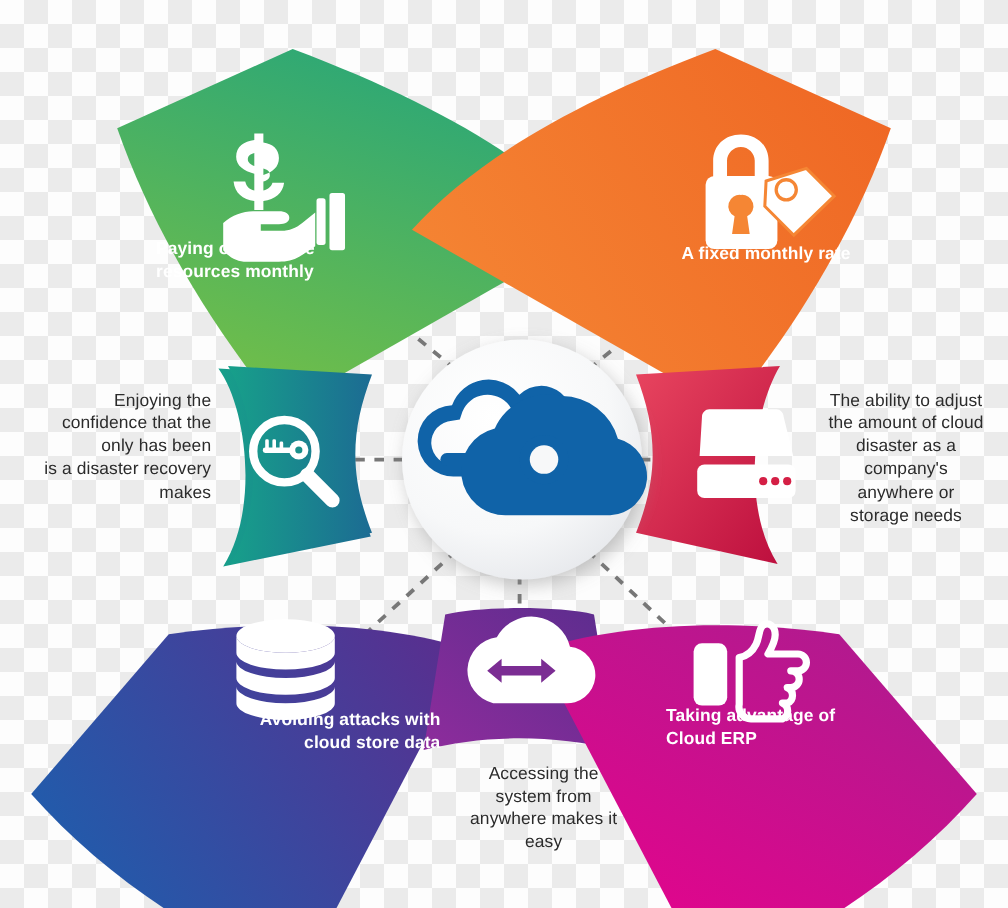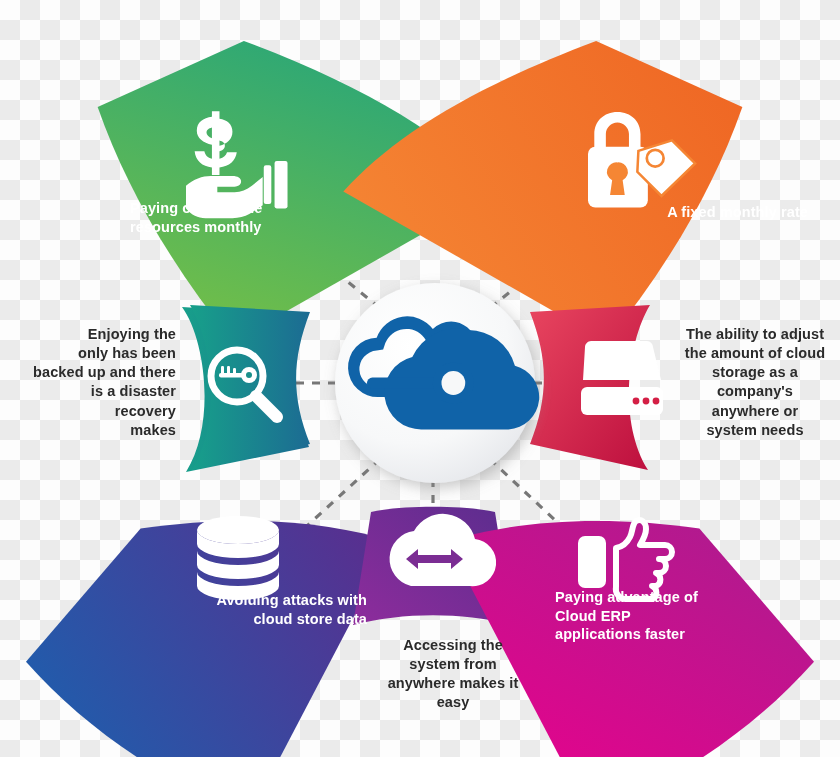--- a/index.html
+++ b/index.html
@@ -47,28 +47,28 @@
     font-weight: bold;
     font-size: 14.5px;
     line-height: 1.28;
     letter-spacing: 0.1px;
   }
 
   
   .outside-label {
     position: absolute;
     color: #2b2b2b;
-    font-weight: bold;
+    font-weight: normal;
     font-size: 14.5px;
     line-height: 1.32;
     letter-spacing: 0.1px;
   }
 
   .l-green   { left: 130px; top: 199px;  width: 200px; text-align: left; }
-  .l-orange  { left: 588px; top: 203px;  width: 220px; text-align: right; }
+  .l-orange  { left: 568px; top: 203px;  width: 220px; text-align: left; }
   .l-blue    { left: 157px; top: 591px;  width: 210px; text-align: right; }
   .l-pink    { left: 555px; top: 588px;  width: 190px; text-align: left; }
 
   .o-teal    { left: 26px;  top: 325px;  width: 150px; text-align: right; }
   .o-red     { left: 679px; top: 325px;  width: 152px; text-align: center; }
   .o-purple  { left: 387px; top: 636px;  width: 132px; text-align: center; }
 </style>
 </head>
 <body>
 
@@ -248,47 +248,46 @@
       <div>Paying only for the</div>
       <div>resources monthly</div>
     </div>
 
     <div class="petal-label l-orange">
       <div>A fixed monthly rate</div>
     </div>
 
     <div class="outside-label o-teal">
       <div>Enjoying the</div>
+      <div>confidence that the</div>
       <div>only has been</div>
-      <div>backed up and there</div>
       <div>is a disaster recovery</div>
       <div>makes</div>
     </div>
 
     <div class="outside-label o-red">
       <div>The ability to adjust</div>
       <div>the amount of cloud</div>
-      <div>storage as a</div>
+      <div>disaster as a</div>
       <div>company's</div>
       <div>anywhere or</div>
-      <div>system needs</div>
+      <div>storage needs</div>
     </div>
 
     <div class="petal-label l-blue">
       <div>Avoiding attacks with</div>
       <div>cloud store data</div>
     </div>
 
     <div class="outside-label o-purple">
       <div>Accessing the</div>
       <div>system from</div>
       <div>anywhere makes it</div>
       <div>easy</div>
     </div>
 
     <div class="petal-label l-pink">
-      <div>Paying advantage of</div>
+      <div>Taking advantage of</div>
       <div>Cloud ERP</div>
-      <div>applications faster</div>
     </div>
 
   </div>
 </div>
 
 </body></html>

